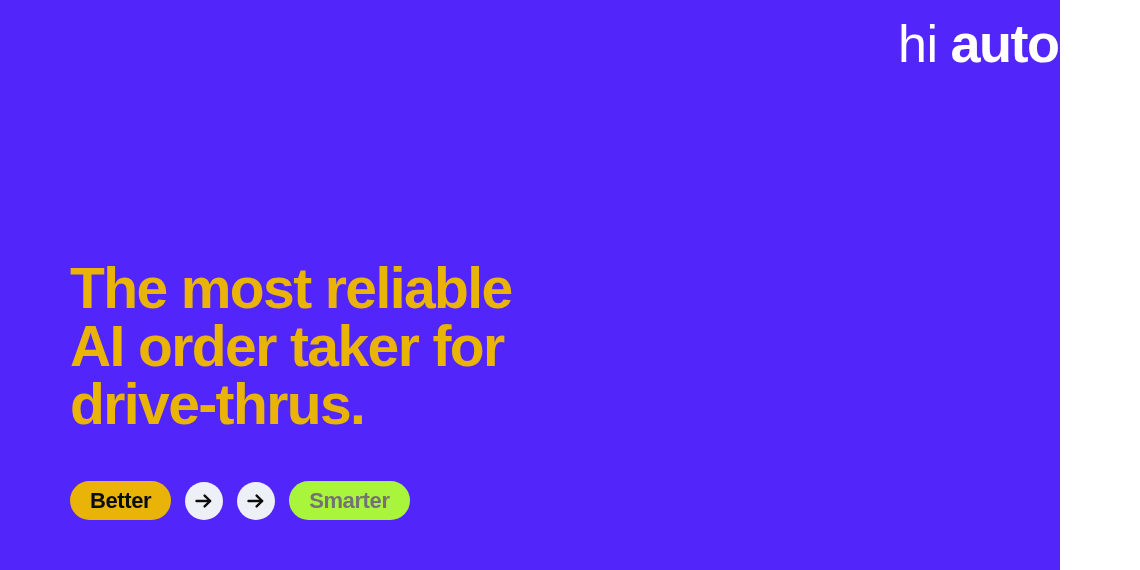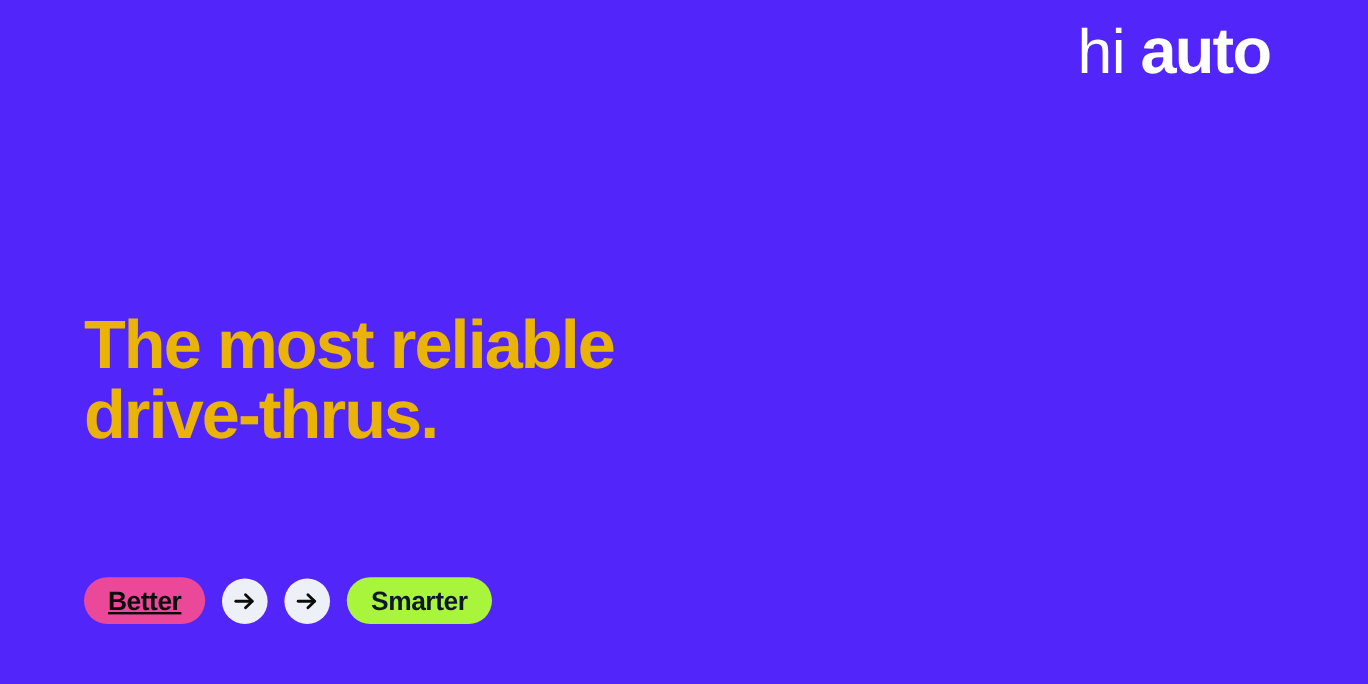--- a/index.html
+++ b/index.html
@@ -8,21 +8,21 @@
   }
   body {
     width: 1140px;
     height: 570px;
     overflow: hidden;
     font-family: "Liberation Sans", sans-serif;
   }
 
   #banner {
     position: relative;
-    width: 1140px;
+    width: 1060px;
     height: 570px;
     background: #5226fb;
     overflow: hidden;
   }
 
   
   #brand-logo {
     position: absolute;
     left: 898px;
     top: 16px;
@@ -101,42 +101,43 @@
 
 <div id="banner" style="background: rgb(82, 38, 251);">
 
   <div id="brand-logo" style="color: rgb(255, 255, 255);">
     <span class="logo-hi">hi</span>
     <span class="logo-auto">auto</span>
   </div>
 
   <h1 id="headline" style="color: #eab308;">
     <span class="hl-line">The most reliable</span>
+    <span class="hl-line">AI order taker for</span>
     <span class="hl-line">drive-thrus.</span>
   </h1>
 
   <div id="pill-row">
 
-    <div class="pill" id="pill-better" style="background: #ec4899; color: rgb(12, 12, 12); text-decoration: underline;">
+    <div class="pill" id="pill-better" style="background: #eab308; color: rgb(12, 12, 12);">
       <span>Better</span>
     </div>
 
     <div class="arrow-circle" style="background: rgb(238, 240, 248);">
       <svg width="22" height="22" viewBox="0 0 22 22" aria-hidden="true">
         <path d="M3.5 11 H17" stroke="#0c0c0c" stroke-width="2.4" stroke-linecap="round" fill="none"></path>
         <path d="M11.6 5.6 L17.2 11 L11.6 16.4" stroke="#0c0c0c" stroke-width="2.4" stroke-linecap="round" stroke-linejoin="round" fill="none"></path>
       </svg>
     </div>
 
 
     <div class="arrow-circle" style="background: rgb(238, 240, 248);">
       <svg width="22" height="22" viewBox="0 0 22 22" aria-hidden="true">
         <path d="M3.5 11 H17" stroke="#0c0c0c" stroke-width="2.4" stroke-linecap="round" fill="none"></path>
         <path d="M11.6 5.6 L17.2 11 L11.6 16.4" stroke="#0c0c0c" stroke-width="2.4" stroke-linecap="round" stroke-linejoin="round" fill="none"></path>
       </svg>
     </div>
 
-    <div class="pill" id="pill-smarter" style="background: rgb(168, 245, 60); color: #0f172a; text-align: center;">
+    <div class="pill" id="pill-smarter" style="background: rgb(168, 245, 60); color: #737373; text-align: center;">
       <span>Smarter</span>
     </div>
 
   </div>
 </div>
 
 </body></html>

